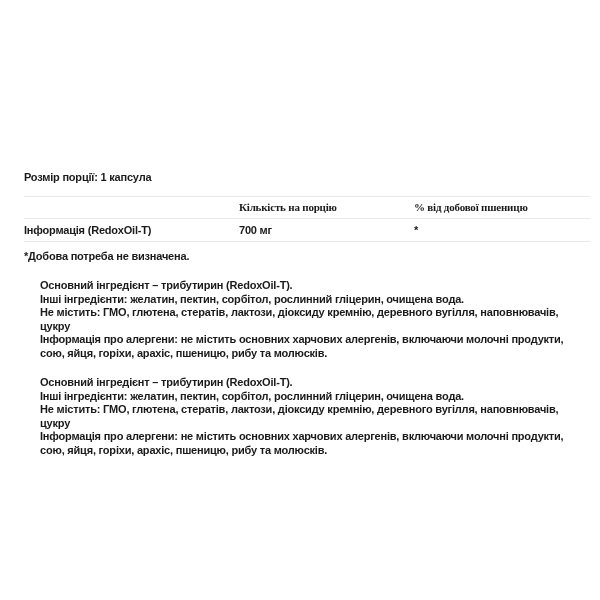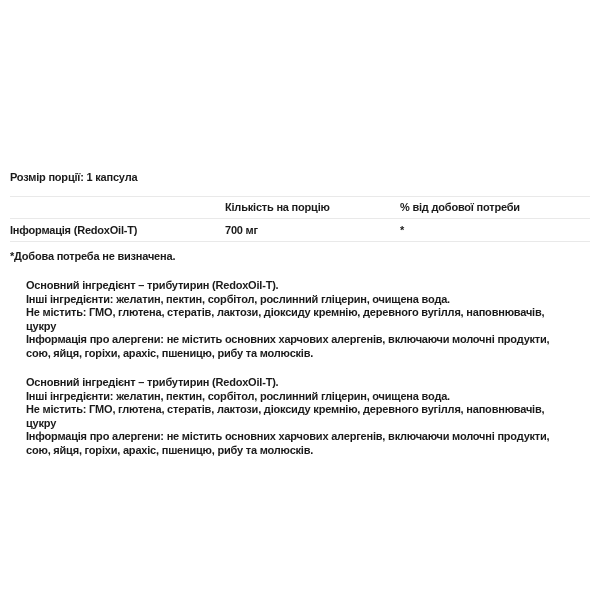--- a/index.html
+++ b/index.html
@@ -14,36 +14,36 @@
     position: relative;
     width: 600px;
     height: 600px;
     font-family: "Liberation Sans", sans-serif;
     color: var(--text-color, #1a1a1a);
     font-size: 11px;
     font-weight: 700;
     letter-spacing: -0.2px;
   }
   .content {
-    padding: 171px 10px 0 10px;
+    padding: 171px 10px 0 24px;
   }
   .info-line {
     line-height: 13.5px;
     white-space: nowrap;
   }
   .serving-size { margin-bottom: 11px; }
 
   table.facts {
     width: 100%;
     border-collapse: collapse;
     margin-top: 8px;
     table-layout: fixed;
   }
   table.facts { border-top: 1px solid var(--divider-color, #e9e9e9); }
-  table.facts thead tr { border-bottom: 1px solid var(--divider-color, #e9e9e9); }
+  table.facts thead tr { border-bottom: 1px solid var(--divider-color, #e9e9e9); font-family: Liberation Serif, serif; }
   table.facts tbody tr { border-bottom: 1px solid var(--divider-color, #e9e9e9); }
   table.facts th, table.facts td {
     text-align: left;
     vertical-align: middle;
     padding: 0;
     font-size: 11px;
     font-weight: 700;
     white-space: nowrap;
     overflow: hidden;
   }
@@ -73,21 +73,21 @@
     <table class="facts">
       <colgroup>
         <col class="col-ingredient">
         <col class="col-amount">
         <col class="col-dv">
       </colgroup>
       <thead>
         <tr>
           <th></th>
           <th>Кількість на порцію</th>
-          <th>% від добової потреби</th>
+          <th>% від добової пшеницю</th>
         </tr>
       </thead>
       <tbody>
         <tr>
           <td>Інформація (RedoxOil-T)</td>
           <td>700 мг</td>
           <td>*</td>
         </tr>
       </tbody>
     </table>

